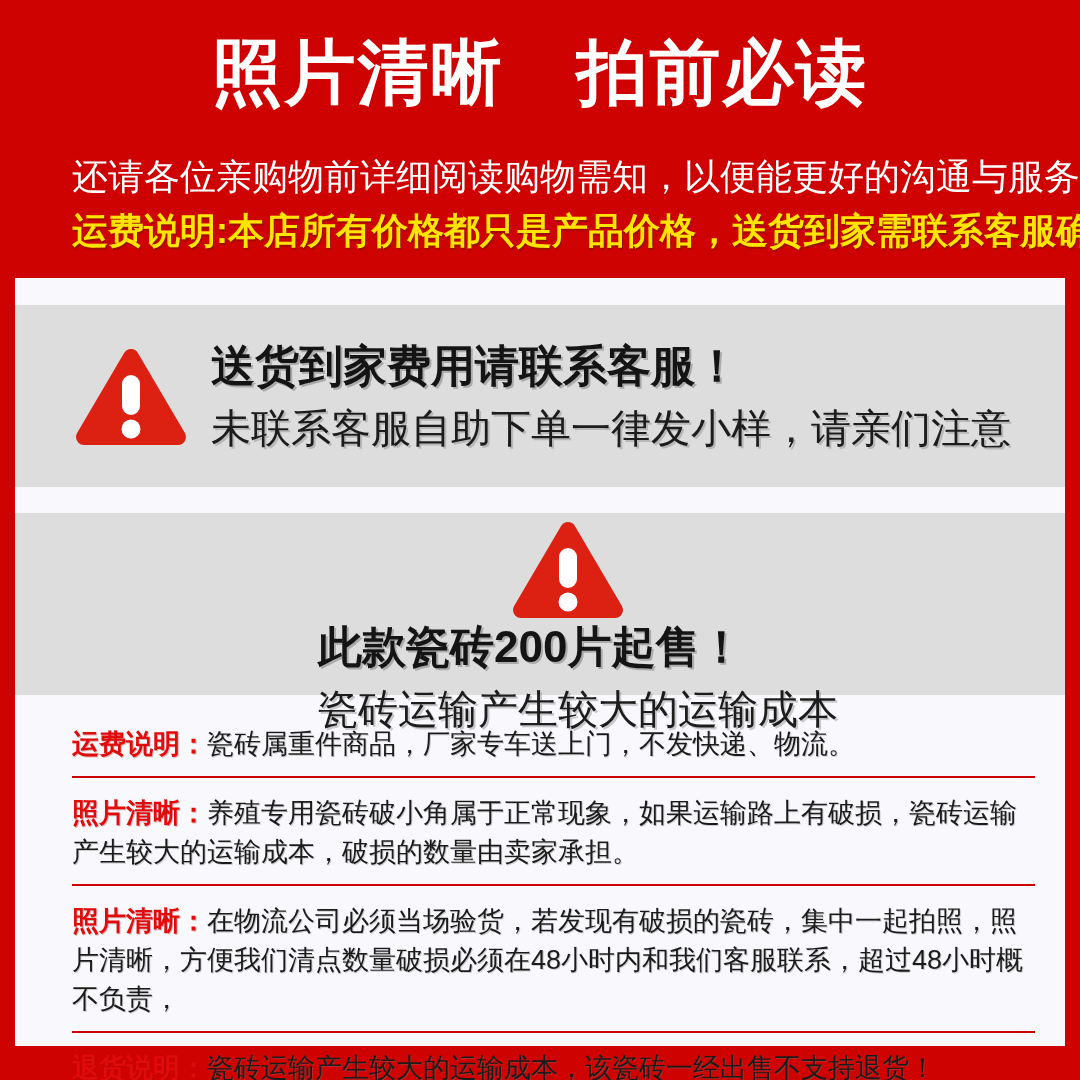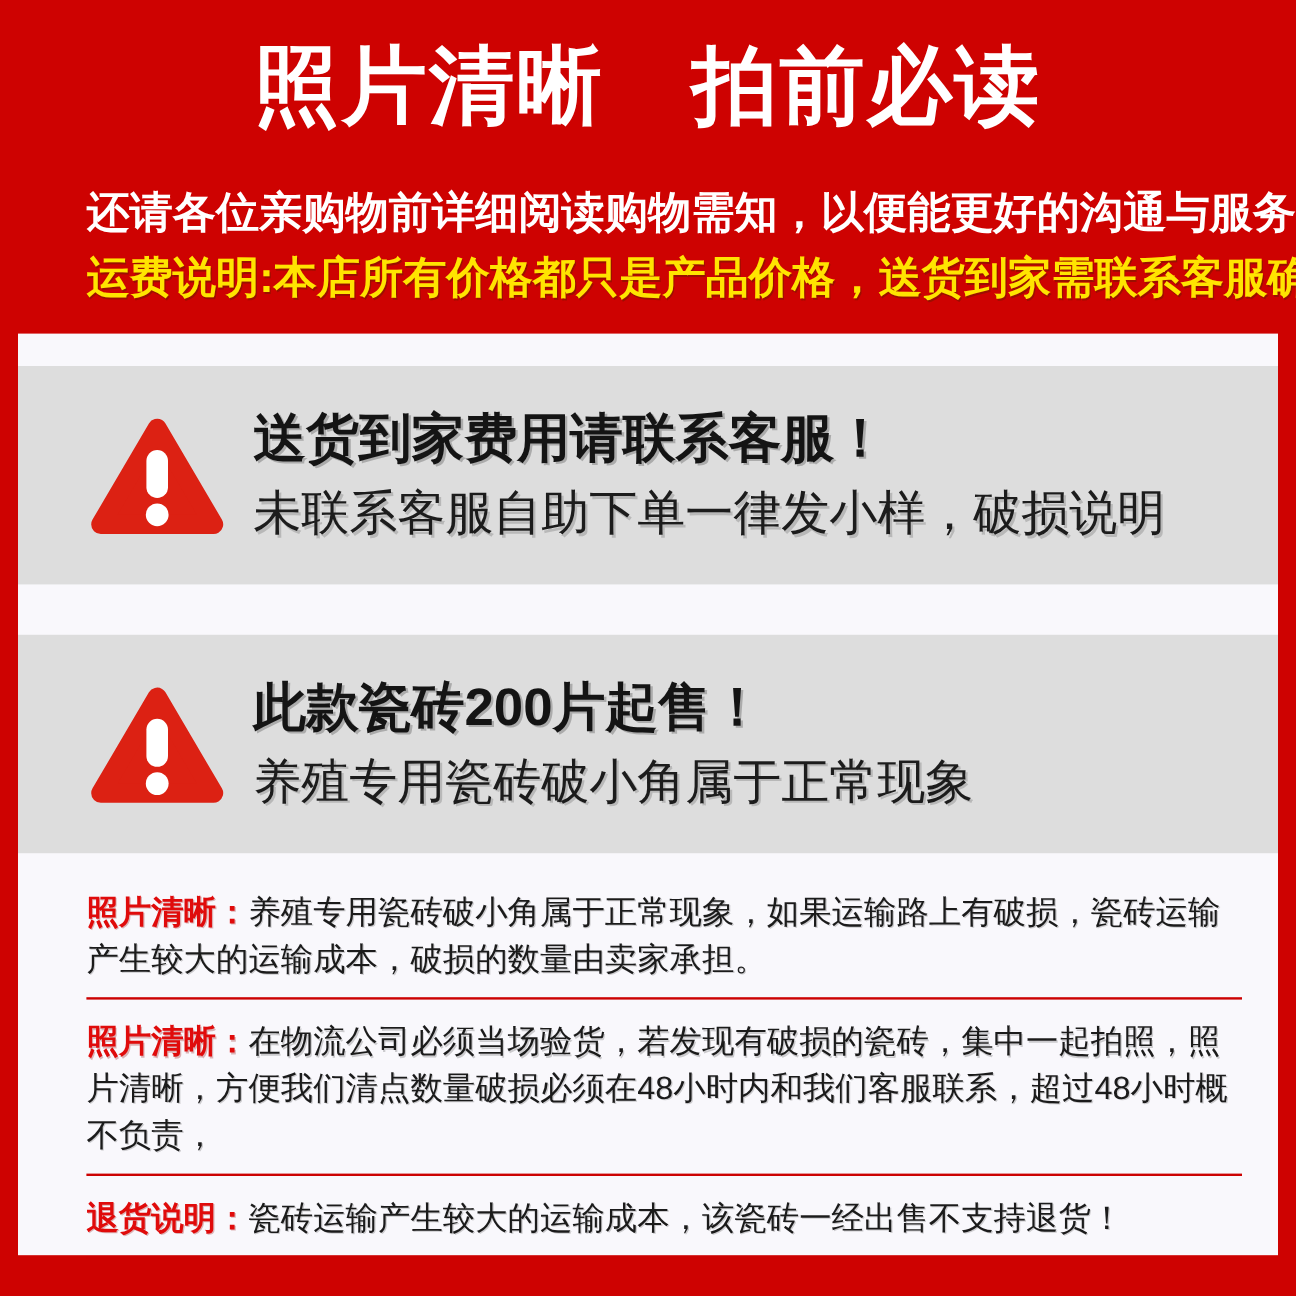--- a/index.html
+++ b/index.html
@@ -28,21 +28,21 @@
     letter-spacing: 2px;
     line-height: 1.2;
     white-space: pre;
   }
   .header-subtitle {
     position: absolute;
     top: 153px; left: 72px;
     width: 960px;
     color: #ffffff;
     font-size: 36px;
-    font-weight: 700;
+    font-weight: 400;
     letter-spacing: 0px;
     white-space: nowrap;
   }
   .header-highlight {
     position: absolute;
     top: 207px; left: 72px;
     width: 960px;
     color: #ffe400;
     font-size: 36px;
     font-weight: 700;
@@ -62,21 +62,21 @@
   
   .warn-card {
     width: 100%;
     height: 182px;
     background: #dddddd;
     display: flex;
     align-items: center;
     padding-left: 56px;
   }
   .warn-card.first { margin-top: 27px; }
-  .warn-card.second { margin-top: 42px; }
+  .warn-card.second { margin-top: 26px; flex-direction: column; }
   .tri-icon { flex: 0 0 auto; width: 120px; height: 112px; }
   .warn-textblock { margin-left: 20px; }
   .warn-title {
     color: #141414;
     font-size: 44px;
     font-weight: 800;
     line-height: 1;
     margin-bottom: 20px;
     text-shadow: 2px 2px 0 rgba(110,110,110,0.45);
     white-space: nowrap;
@@ -125,40 +125,43 @@
     <section class="warn-card first">
       <span class="tri-icon">
         <svg viewBox="0 0 120 112" width="120" height="112" aria-hidden="true">
           <path d="M60 17 L107 97 L13 97 Z" fill="#dc2113" stroke="#dc2113" stroke-width="16" stroke-linejoin="round"></path>
           <rect x="51" y="35" width="18" height="40" rx="9" fill="#ffffff"></rect>
           <circle cx="60" cy="89" r="9.5" fill="#ffffff"></circle>
         </svg>
       </span>
       <div class="warn-textblock">
         <div class="warn-title">送货到家费用请联系客服！</div>
-        <div class="warn-sub">未联系客服自助下单一律发小样，破损说明</div>
+        <div class="warn-sub">未联系客服自助下单一律发小样，请亲们注意</div>
       </div>
     </section>
 
     <section class="warn-card second">
       <span class="tri-icon">
         <svg viewBox="0 0 120 112" width="120" height="112" aria-hidden="true">
           <path d="M60 17 L107 97 L13 97 Z" fill="#dc2113" stroke="#dc2113" stroke-width="16" stroke-linejoin="round"></path>
           <rect x="51" y="35" width="18" height="40" rx="9" fill="#ffffff"></rect>
           <circle cx="60" cy="89" r="9.5" fill="#ffffff"></circle>
         </svg>
       </span>
       <div class="warn-textblock">
         <div class="warn-title">此款瓷砖200片起售！</div>
-        <div class="warn-sub">养殖专用瓷砖破小角属于正常现象</div>
+        <div class="warn-sub">瓷砖运输产生较大的运输成本</div>
       </div>
     </section>
 
     <div class="notice-list">
 
+      <div class="notice-row">
+        <span class="notice-label">运费说明：</span><span class="notice-text">瓷砖属重件商品，厂家专车送上门，不发快递、物流。</span>
+      </div>
 
       <div class="notice-row">
         <span class="notice-label">照片清晰：</span><span class="notice-text">养殖专用瓷砖破小角属于正常现象，如果运输路上有破损，瓷砖运输产生较大的运输成本，破损的数量由卖家承担。</span>
       </div>
 
       <div class="notice-row">
         <span class="notice-label">照片清晰：</span><span class="notice-text">在物流公司必须当场验货，若发现有破损的瓷砖，集中一起拍照，照片清晰，方便我们清点数量破损必须在48小时内和我们客服联系，超过48小时概不负责，</span>
       </div>
 
       <div class="notice-row">

